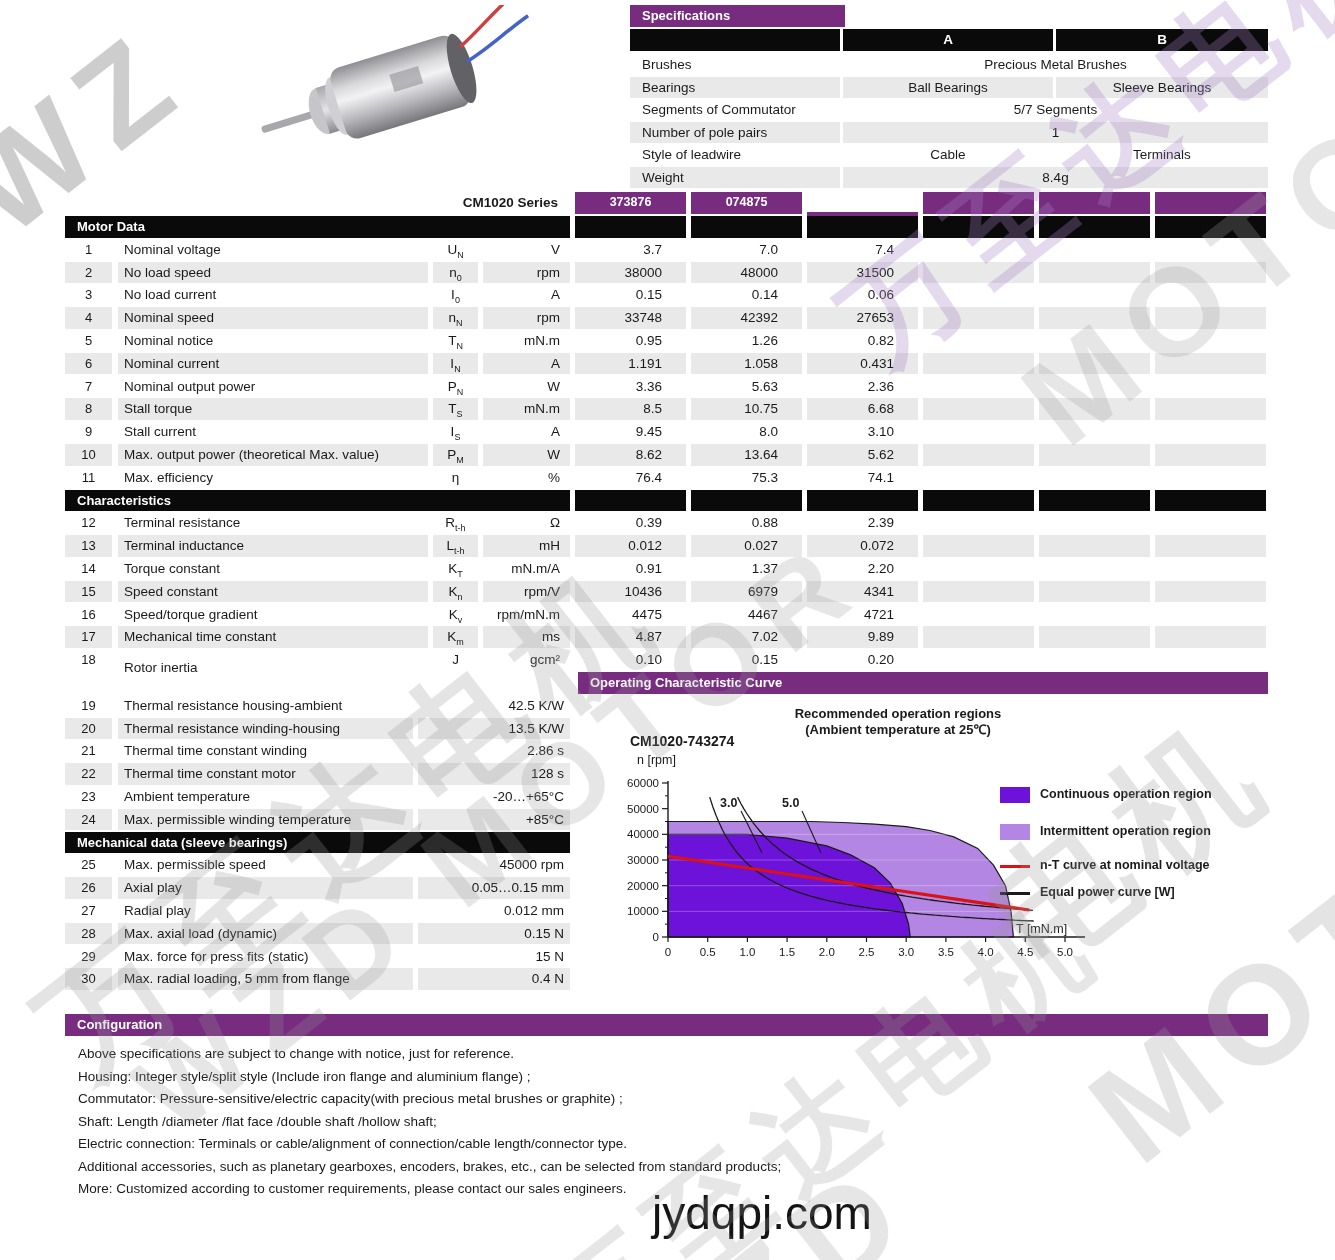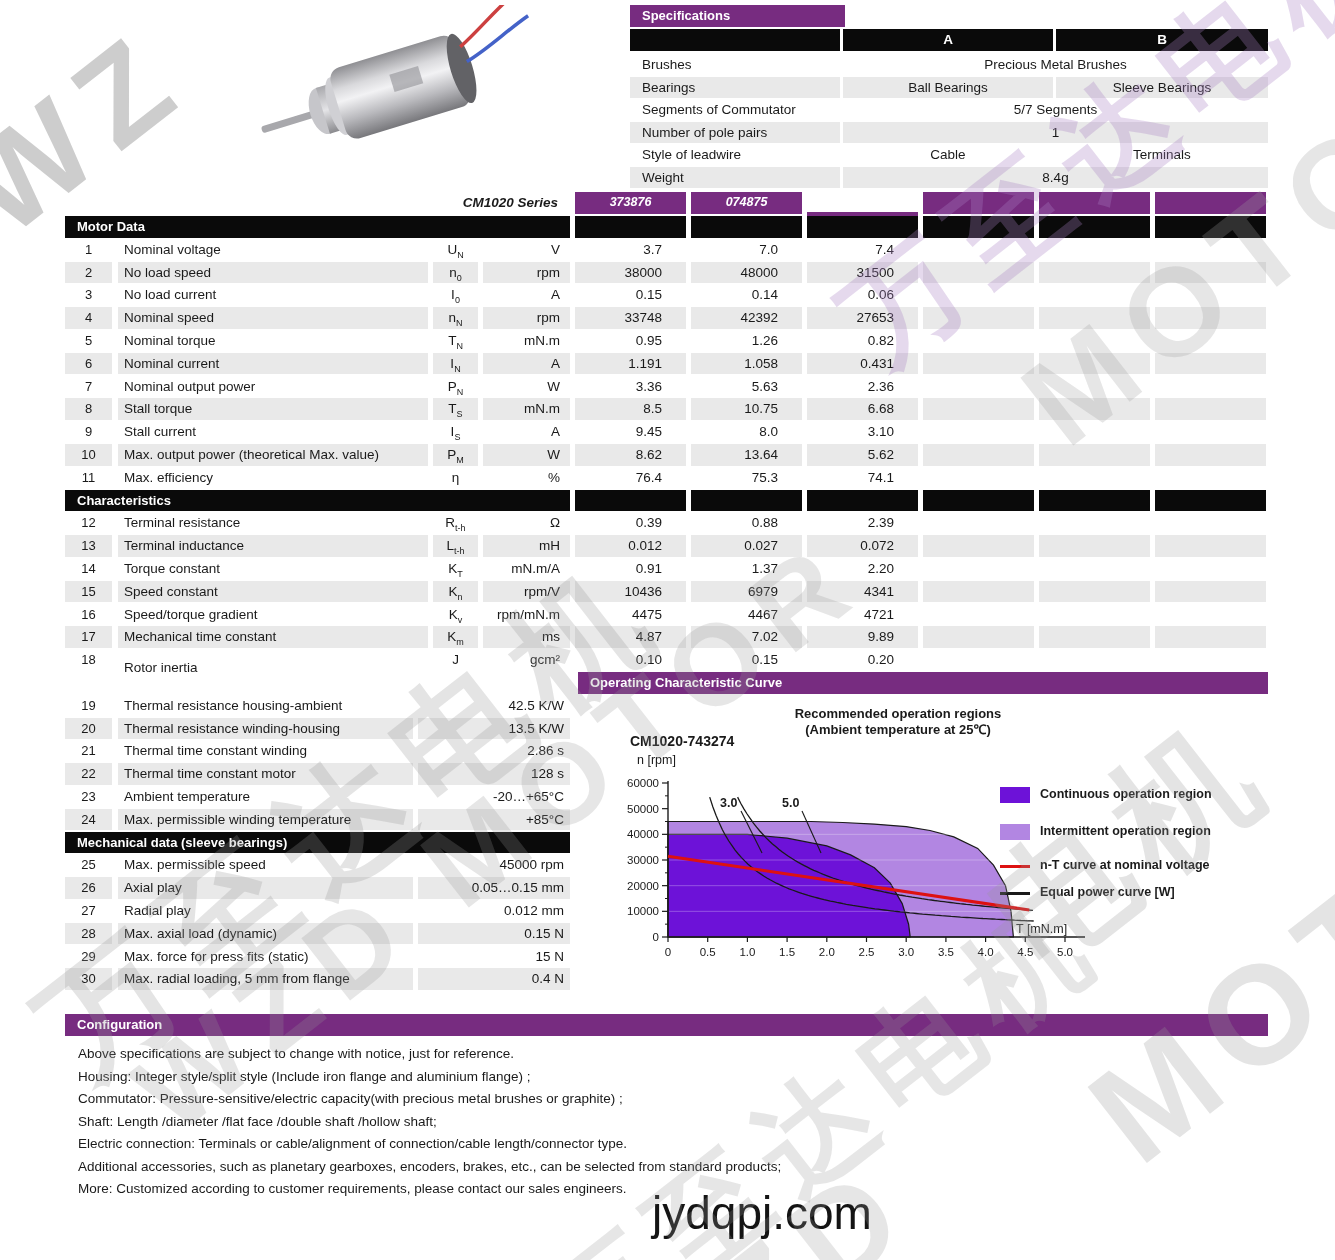--- a/index.html
+++ b/index.html
@@ -77,21 +77,21 @@
         <div class="cell gray" style="left: 0px; top: 116.5px; width: 210px; height: 21.5px; padding-left: 12px;">Number of pole pairs</div>
         <div class="cell ctr gray" style="left: 213px; top: 116.5px; width: 425px; height: 21.5px;">1</div>
         <div class="cell" style="left: 0px; top: 139px; width: 210px; height: 21.5px; padding-left: 12px;">Style of leadwire</div>
         <div class="cell ctr" style="left: 213px; top: 139px; width: 210px; height: 21.5px;">Cable</div>
         <div class="cell ctr" style="left: 426px; top: 139px; width: 212px; height: 21.5px;">Terminals</div>
         <div class="cell gray" style="left: 0px; top: 161.5px; width: 210px; height: 21.5px; padding-left: 12px;">Weight</div>
         <div class="cell ctr gray" style="left: 213px; top: 161.5px; width: 425px; height: 21.5px;">8.4g</div>
       </div>
   </div>
 
-  <div class="abs" style="left:65px;top:192px;width:1203px;height:22px;font-style:italic;">
+  <div class="abs" style="left:65px;top:192px;width:1203px;height:22px;">
     <div class="cell rt bold" style="left:0;top:0;width:505px;height:22px;padding-right:12px;font-size:13.5px;">CM1020 Series</div>
     <div id="series-cols">
         <div class="cell pcell" style="left: 510px; top: 0px; width: 111px; height: 21.5px; line-height: 21.5px;">373876</div>
         <div class="cell pcell" style="left: 626px; top: 0px; width: 111px; height: 21.5px; line-height: 21.5px;">074875</div>
         <div class="cell pcell" style="left: 742px; top: 0px; width: 111px; height: 21.5px; line-height: 21.5px; margin-top: 20px;">743274</div>
         <div class="cell pcell" style="left: 858px; top: 0px; width: 111px; height: 21.5px; line-height: 21.5px;"></div>
         <div class="cell pcell" style="left: 974px; top: 0px; width: 111px; height: 21.5px; line-height: 21.5px;"></div>
         <div class="cell pcell" style="left: 1090px; top: 0px; width: 111px; height: 21.5px; line-height: 21.5px;"></div>
       </div>
   </div>
@@ -138,21 +138,21 @@
       <div class="cell gray" style="left: 53px; top: 91.2px; width: 310px; height: 21.5px; padding-left: 6px;">Nominal speed</div>
       <div class="cell ctr gray" style="left: 368px; top: 91.2px; width: 45px; height: 21.5px;">n<sub>N</sub></div>
       <div class="cell rt gray" style="left: 418px; top: 91.2px; width: 87px; height: 21.5px; padding-right: 10px;">rpm</div>
       <div class="cell rt gray" style="left: 510px; top: 91.2px; width: 111px; height: 21.5px; padding-right: 24px;">33748</div>
       <div class="cell rt gray" style="left: 626px; top: 91.2px; width: 111px; height: 21.5px; padding-right: 24px;">42392</div>
       <div class="cell rt gray" style="left: 742px; top: 91.2px; width: 111px; height: 21.5px; padding-right: 24px;">27653</div>
       <div class="cell rt gray" style="left: 858px; top: 91.2px; width: 111px; height: 21.5px; padding-right: 24px;"></div>
       <div class="cell rt gray" style="left: 974px; top: 91.2px; width: 111px; height: 21.5px; padding-right: 24px;"></div>
       <div class="cell rt gray" style="left: 1090px; top: 91.2px; width: 111px; height: 21.5px; padding-right: 24px;"></div>
       <div class="cell ctr" style="left: 0px; top: 114px; width: 47px; height: 21.5px; font-size: 13px;">5</div>
-      <div class="cell" style="left: 53px; top: 114px; width: 310px; height: 21.5px; padding-left: 6px;">Nominal torque</div>
+      <div class="cell" style="left: 53px; top: 114px; width: 310px; height: 21.5px; padding-left: 6px;">Nominal notice</div>
       <div class="cell ctr" style="left: 368px; top: 114px; width: 45px; height: 21.5px;">T<sub>N</sub></div>
       <div class="cell rt" style="left: 418px; top: 114px; width: 87px; height: 21.5px; padding-right: 10px;">mN.m</div>
       <div class="cell rt" style="left: 510px; top: 114px; width: 111px; height: 21.5px; padding-right: 24px;">0.95</div>
       <div class="cell rt" style="left: 626px; top: 114px; width: 111px; height: 21.5px; padding-right: 24px;">1.26</div>
       <div class="cell rt" style="left: 742px; top: 114px; width: 111px; height: 21.5px; padding-right: 24px;">0.82</div>
       <div class="cell rt" style="left: 858px; top: 114px; width: 111px; height: 21.5px; padding-right: 24px;"></div>
       <div class="cell rt" style="left: 974px; top: 114px; width: 111px; height: 21.5px; padding-right: 24px;"></div>
       <div class="cell rt" style="left: 1090px; top: 114px; width: 111px; height: 21.5px; padding-right: 24px;"></div>
       <div class="cell ctr gray" style="left: 0px; top: 136.8px; width: 47px; height: 21.5px; font-size: 13px;">6</div>
       <div class="cell gray" style="left: 53px; top: 136.8px; width: 310px; height: 21.5px; padding-left: 6px;">Nominal current</div>

